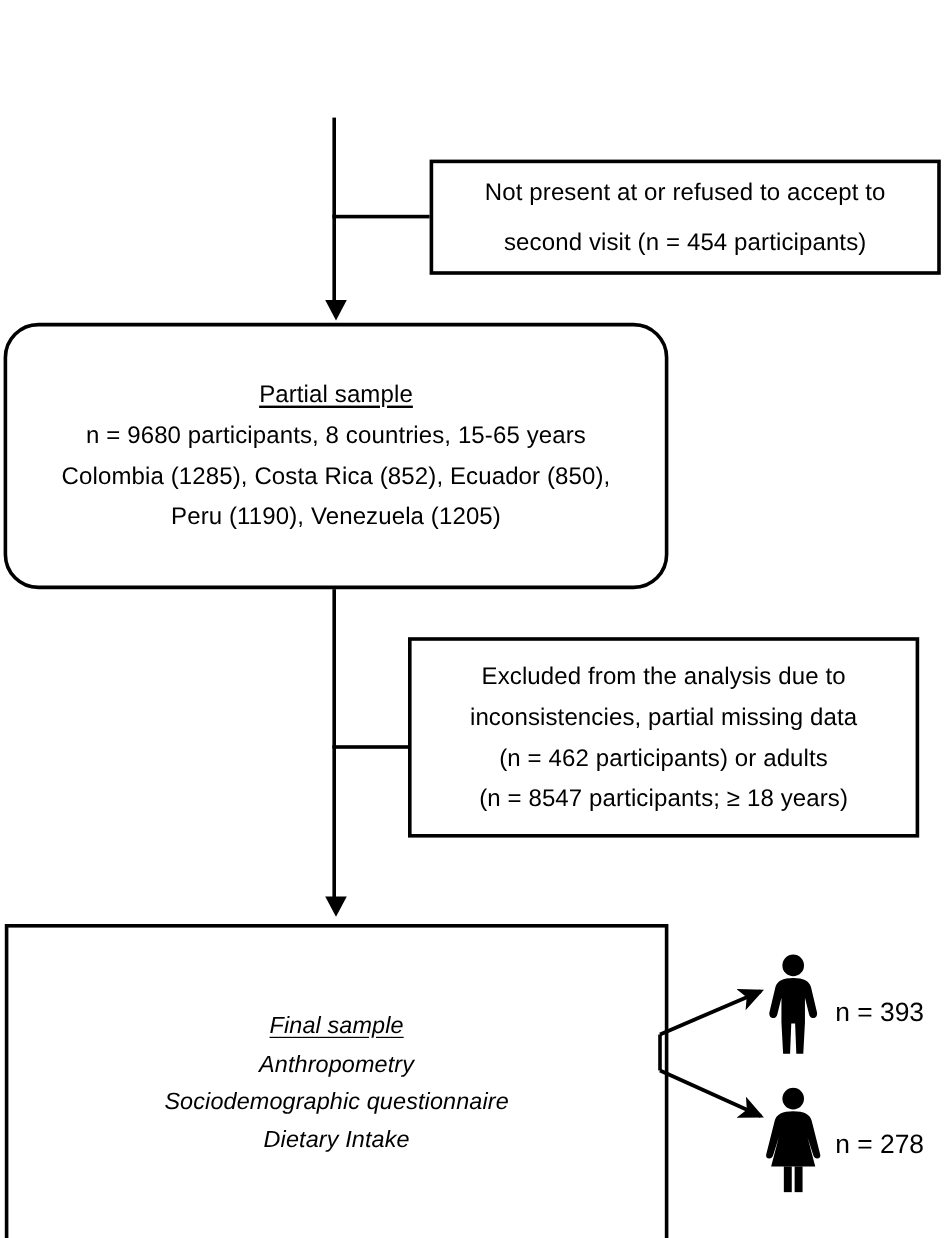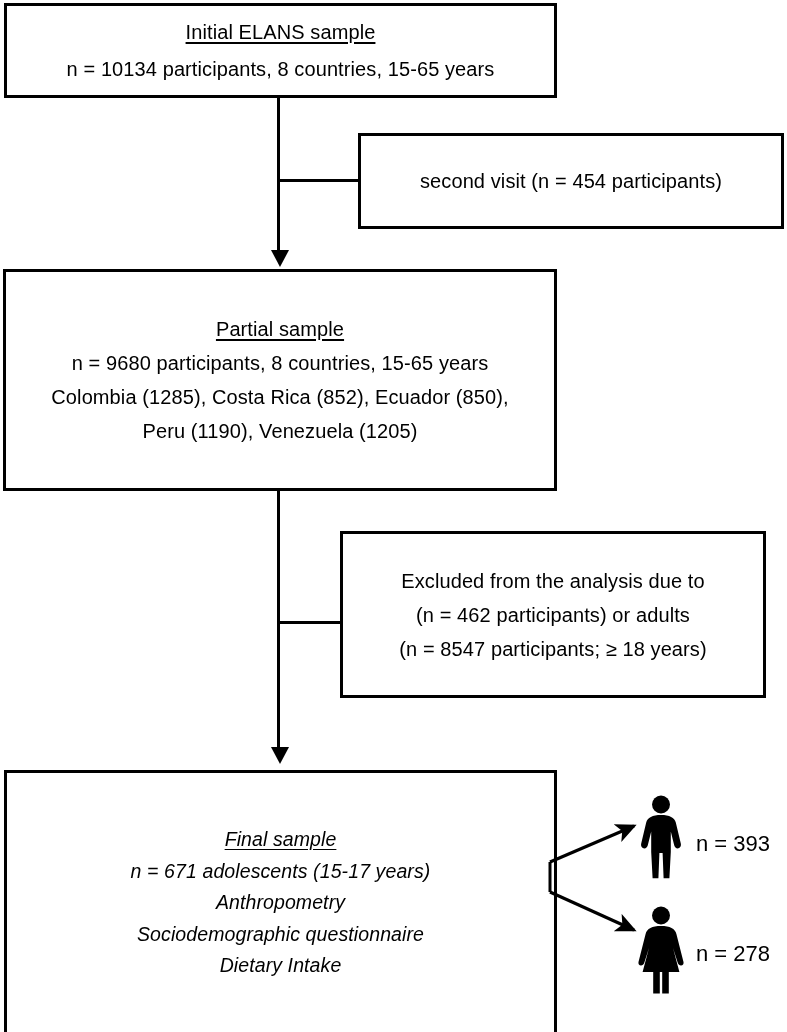--- a/index.html
+++ b/index.html
@@ -38,21 +38,21 @@
     text-underline-offset: 3px;
   }
 
   
   #node-initial      { left: 4px;   top: 3px;   width: 553px; height: 95px; }
   #node-initial .line + .line { margin-top: 17px; }
 
   #node-excluded-1   { left: 358px; top: 133px; width: 426px; height: 96px; }
   #node-excluded-1 .line + .line { margin-top: 21px; }
 
-  #node-partial      { left: 3px;   top: 269px; width: 554px; height: 222px; }
+  #node-partial      { left: 3px;   top: 269px; width: 554px; height: 222px; border-radius: 29px; }
   #node-partial .line + .line { margin-top: 14px; text-align: right; }
 
   #node-excluded-2   { left: 340px; top: 531px; width: 426px; height: 167px; }
   #node-excluded-2 .line + .line { margin-top: 14px; }
 
   #node-final        { left: 4px;   top: 770px; width: 553px; height: 266px; }
   #node-final .line + .line { margin-top: 12px; }
   #node-final .line  { font-size: 19.5px; font-style: italic; }
 
   
@@ -104,53 +104,50 @@
     line-height: 1;
   }
   #count-male   { left: 696px; top: 833px; }
   #count-female { left: 696px; top: 943px; }
 </style>
 </head>
 <body>
 
 <div id="canvas">
 
-  <div class="node" id="node-initial">
-    <div class="line title">Initial ELANS sample</div>
-    <div class="line">n = 10134 participants, 8 countries, 15-65 years</div>
-  </div>
 
   <div class="vline" id="conn1-v"></div>
   <div class="hline" id="conn1-h"></div>
   <div class="arrowhead-down" id="conn1-arrow"></div>
 
   <div class="node" id="node-excluded-1">
+    <div class="line">Not present at or refused to accept to</div>
     <div class="line">second visit (n = 454 participants)</div>
   </div>
 
   <div class="node" id="node-partial">
     <div class="line title">Partial sample</div>
     <div class="line">n = 9680 participants, 8 countries, 15-65 years</div>
     <div class="line">Colombia  (1285), Costa Rica  (852), Ecuador  (850),</div>
     <div class="line">Peru  (1190), Venezuela  (1205)</div>
   </div>
 
   <div class="vline" id="conn2-v"></div>
   <div class="hline" id="conn2-h"></div>
   <div class="arrowhead-down" id="conn2-arrow"></div>
 
   <div class="node" id="node-excluded-2">
     <div class="line">Excluded  from  the  analysis due to</div>
+    <div class="line">inconsistencies, partial missing data</div>
     <div class="line">(n = 462 participants) or adults</div>
     <div class="line">(n = 8547 participants; ≥ 18 years)</div>
   </div>
 
   <div class="node" id="node-final">
     <div class="line title">Final sample</div>
-    <div class="line">n = 671 adolescents (15-17 years)</div>
     <div class="line">Anthropometry</div>
     <div class="line">Sociodemographic  questionnaire</div>
     <div class="line">Dietary Intake</div>
   </div>
 
   <svg class="fork-svg" viewBox="0 0 110 120">
     <defs>
       <marker id="arrowTip" markerWidth="7" markerHeight="7" refX="5.6" refY="3" orient="auto">
         <path d="M0,0 L6.5,3 L0,6 L1.6,3 Z" fill="#000000"></path>
       </marker>

